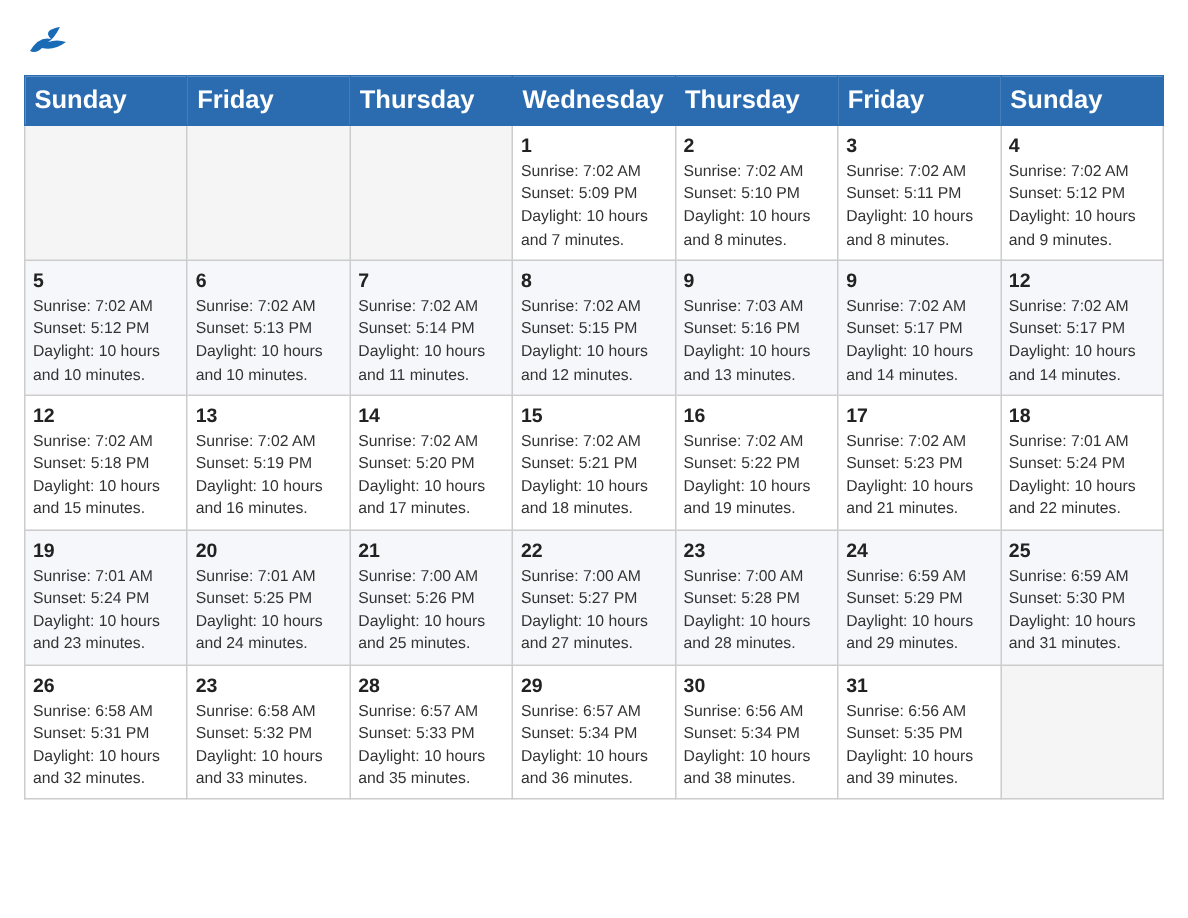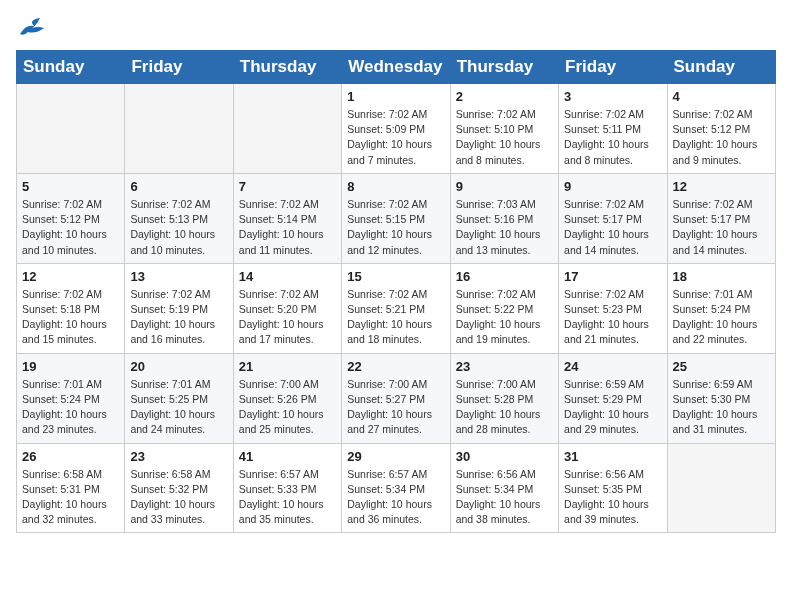--- a/index.html
+++ b/index.html
@@ -318,21 +318,21 @@
 and 32 minutes.</div>
         </td>
         <td>
           <div class="day-num">23</div>
           <div class="day-info" style="white-space: pre-line;">Sunrise: 6:58 AM
 Sunset: 5:32 PM
 Daylight: 10 hours
 and 33 minutes.</div>
         </td>
         <td>
-          <div class="day-num">41</div>
+          <div class="day-num">28</div>
           <div class="day-info" style="white-space: pre-line;">Sunrise: 6:57 AM
 Sunset: 5:33 PM
 Daylight: 10 hours
 and 35 minutes.</div>
         </td>
         <td>
           <div class="day-num">29</div>
           <div class="day-info" style="white-space: pre-line;">Sunrise: 6:57 AM
 Sunset: 5:34 PM
 Daylight: 10 hours

